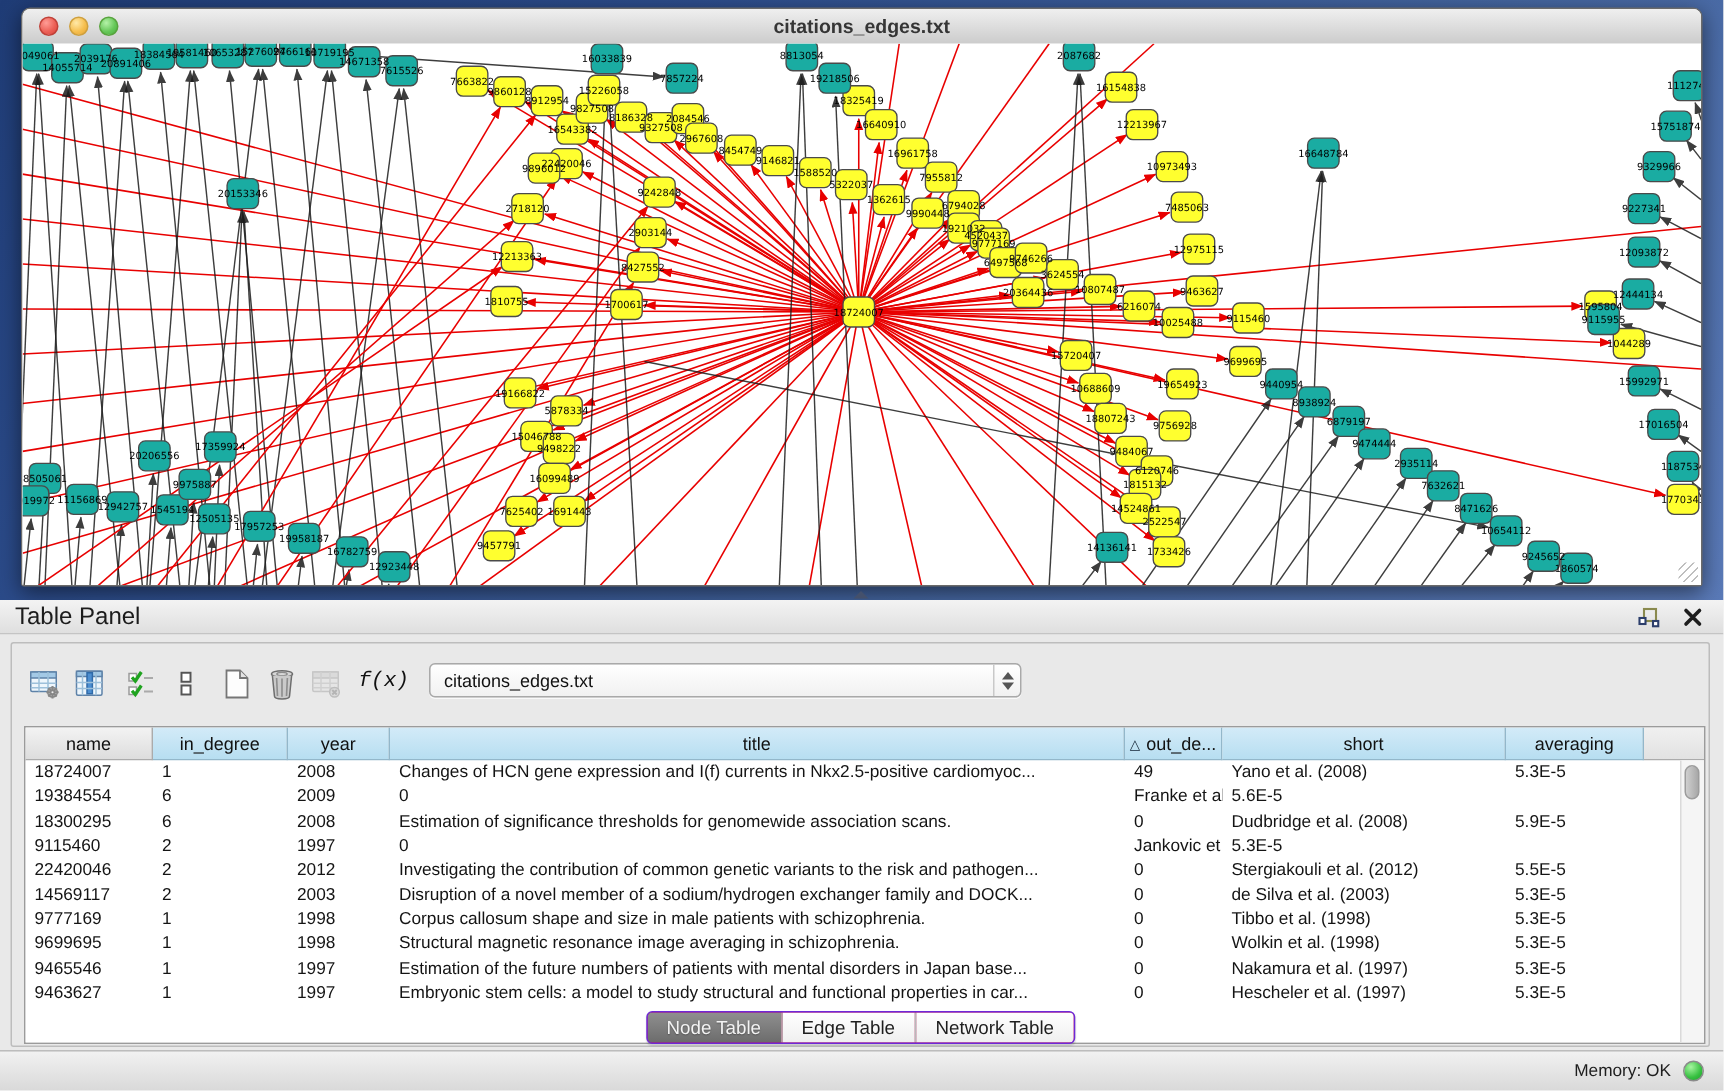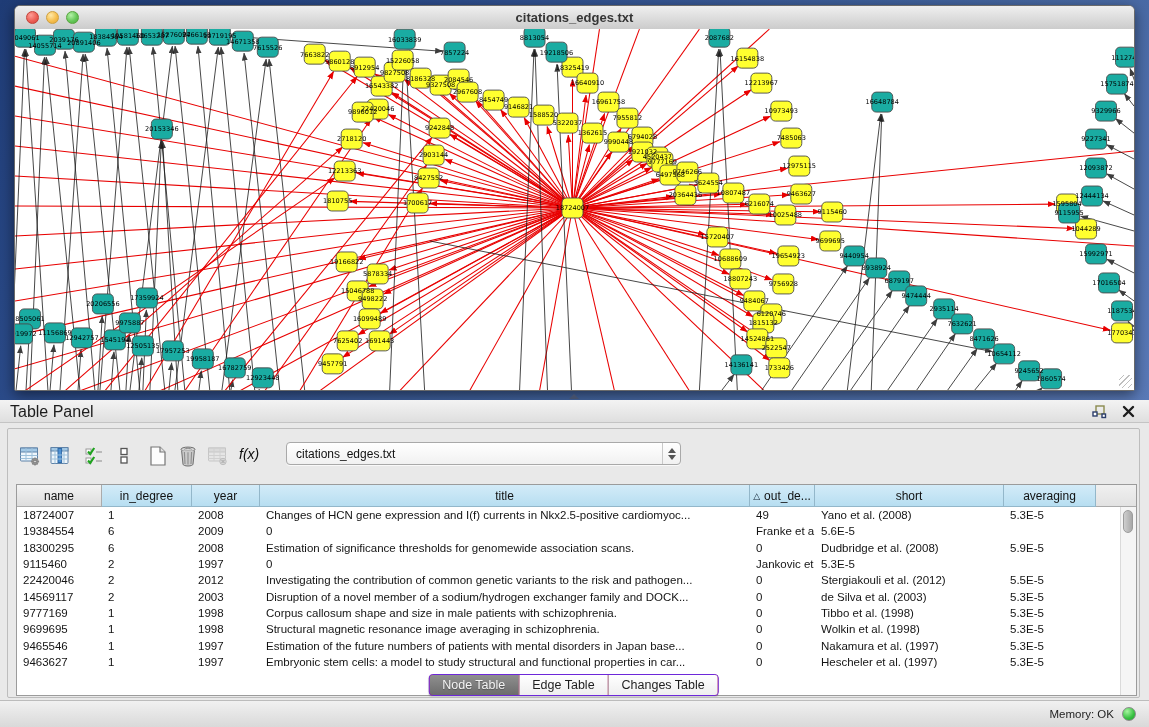--- a/index.html
+++ b/index.html
@@ -36,21 +36,21 @@
 
   
   .panel-body{position:absolute;left:0;top:423px;width:1149px;height:277px;background:#e9e9e9}
   .inner-box{position:absolute;left:7px;top:5px;width:1133px;height:270px;
     border:1px solid #bdbdbd;border-radius:2px;background:#e9e9e9;box-sizing:border-box}
 
   
   .toolbar{position:absolute;left:9px;top:14px;height:26px;display:flex;align-items:center}
   .tbtn{width:26px;height:24px;display:flex;align-items:center;justify-content:center;margin-right:4px}
   .tbtn.gap{margin-right:8px}
-  .fx{font-family:Liberation Sans, sans-serif;font-style:italic;font-size:14px;color:#101010;margin:0 10px 4px 4px}
+  .fx{font-family:Liberation Mono, monospace;font-style:italic;font-size:14px;color:#101010;margin:0 10px 4px 4px}
   .select{position:absolute;left:269px;top:-1px;width:395px;height:23px;box-sizing:border-box;
     border:1px solid #a9a9a9;border-radius:4px;background:linear-gradient(#ffffff,#f1f1f1);
     box-shadow:0 1px 0 rgba(255,255,255,.7);display:flex;align-items:center}
   .select-val{flex:1;font-size:12px;color:#111;padding-left:9px;overflow:hidden;white-space:nowrap}
   .select-arrows{width:17px;height:100%;border-left:1px solid #c9c9c9;display:flex;flex-direction:column;
      align-items:center;justify-content:center;gap:2px}
   .arr-up{width:0;height:0;border-left:4px solid transparent;border-right:4px solid transparent;border-bottom:5px solid #555}
   .arr-dn{width:0;height:0;border-left:4px solid transparent;border-right:4px solid transparent;border-top:5px solid #555}
 
   
@@ -736,21 +736,21 @@
           </div>
         </div>
       <div class="vscroll">
         <div class="vthumb"></div>
       </div>
     </div>
 
     <div class="tabs">
         <div class="seg active">Node Table</div>
         <div class="seg">Edge Table</div>
-        <div class="seg">Changes Table</div>
+        <div class="seg">Network Table</div>
       </div>
   </div>
 </div>
 
 <div class="statusbar">
   <div class="mem-label">Memory: OK</div>
   <div class="mem-orb"></div>
 </div>
 
 </body></html>

